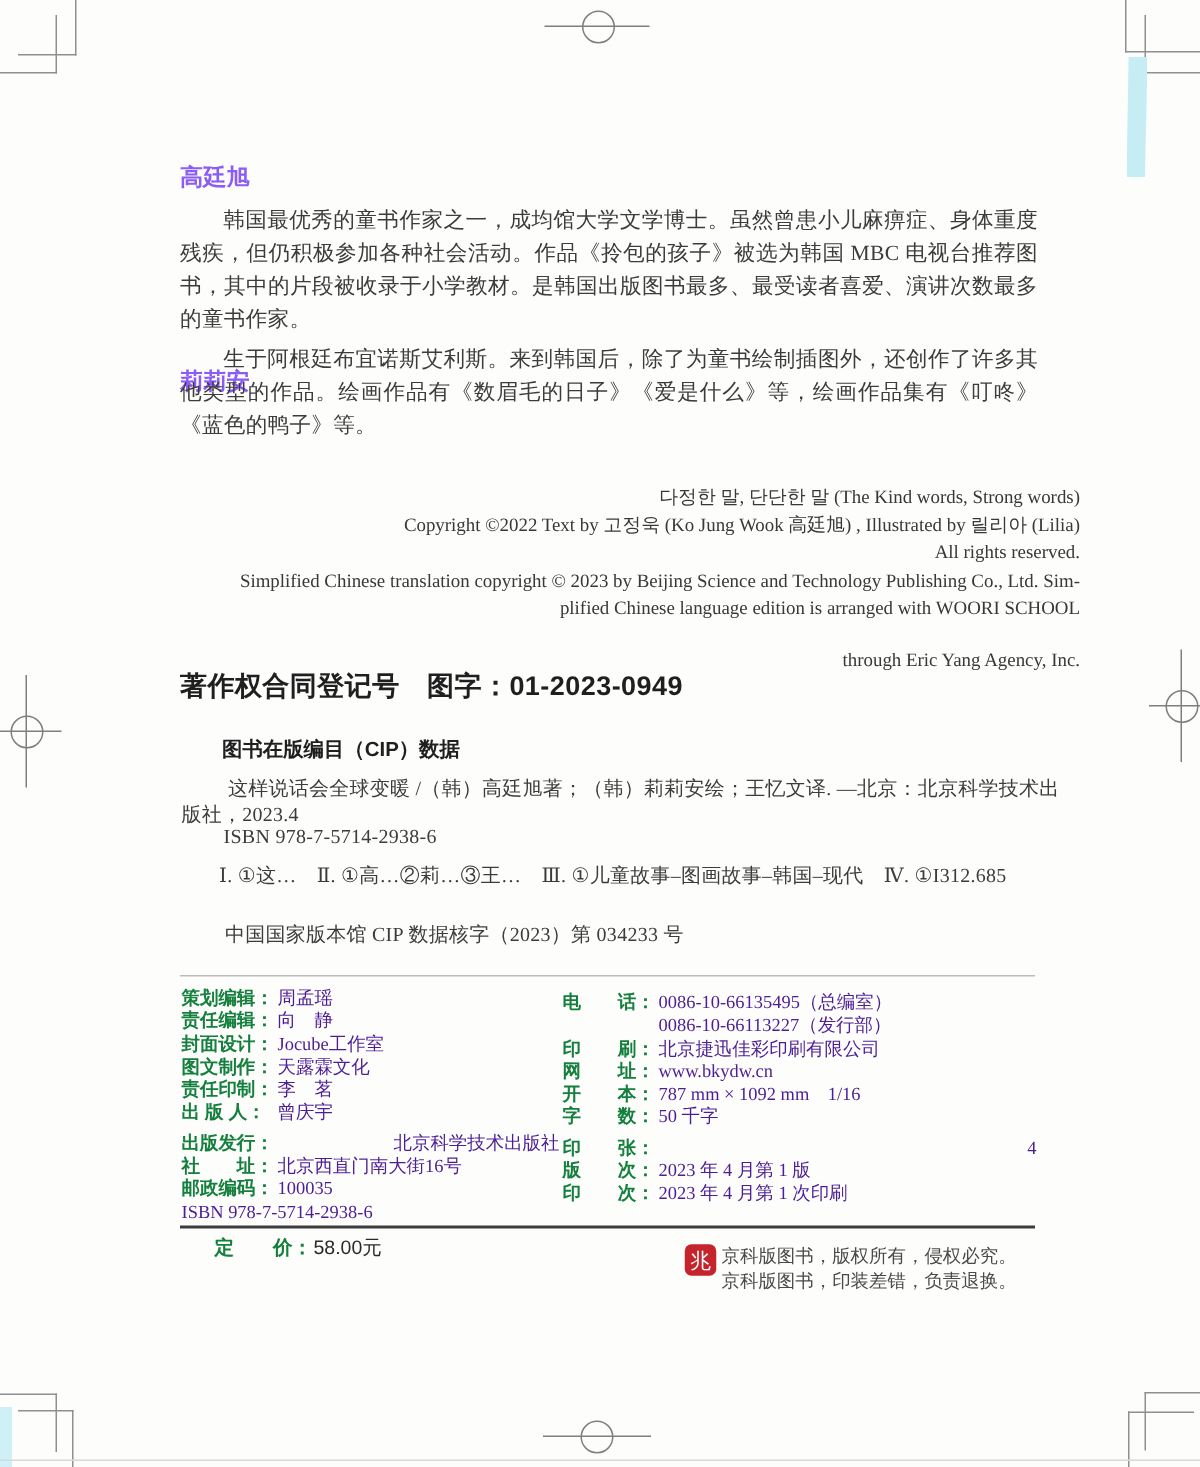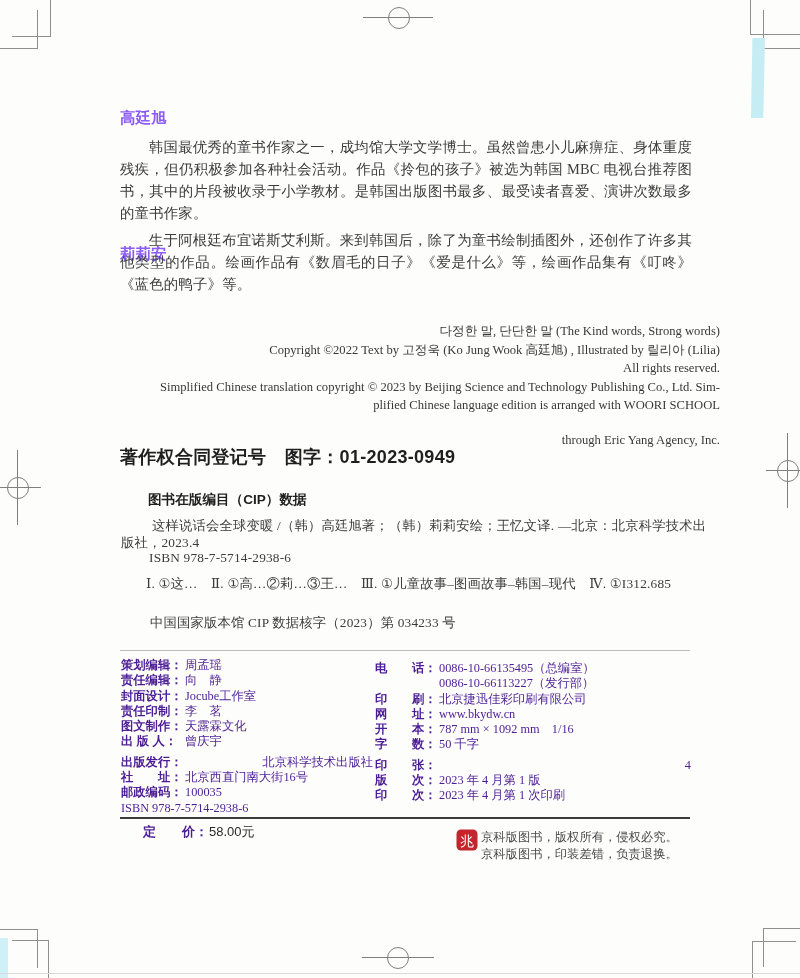--- a/index.html
+++ b/index.html
@@ -36,21 +36,21 @@
   
   .cip-head{left:148px;top:491px;font-weight:700;font-size:13.6px;color:#1f1f1f;}
   .cip-line{font-size:13.3px;color:#3c3c3c;white-space:nowrap;letter-spacing:.2px;}
 
   
   .rule-thin{left:120px;top:650px;width:570px;height:1px;background:#bdbdbd;position:absolute;}
   .rule-dark{left:120px;top:817px;width:570px;height:2px;background:#3c3c3c;position:absolute;}
   .col{position:absolute;}
   .crow{display:flex;height:15.3px;line-height:15.3px;font-size:12.3px;white-space:nowrap;}
   .crow.gap{margin-top:5px;justify-content:space-between;}
-  .lbl{font-family:"Liberation Sans","DejaVu Sans",sans-serif;font-weight:700;color:#4c1d95;width:64px;flex:0 0 auto;}
+  .lbl{font-family:"Liberation Sans","DejaVu Sans",sans-serif;font-weight:700;color:#15803d;width:64px;flex:0 0 auto;}
   .val{color:#4c1d95;}
 
   .price{left:121px;top:823px;font-size:13px;margin-left:22px;}
   .price .lbl{width:66px;display:inline-block;}
   .price .val{font-family:"Liberation Sans","DejaVu Sans",sans-serif;color:#2a2a2a;}
 
   
   .notice{left:456px;top:829px;display:flex;align-items:flex-start;}
   .notice-text{margin-left:3px;font-size:12.3px;line-height:17px;color:#4a4a4a;white-space:nowrap;}
 </style>
@@ -123,26 +123,26 @@
       </div>
     <div class="crow">
         <span class="lbl">责任编辑：</span>
         <span class="val">向　静</span>
       </div>
     <div class="crow">
         <span class="lbl">封面设计：</span>
         <span class="val">Jocube工作室</span>
       </div>
     <div class="crow">
+        <span class="lbl">图文制作：</span>
+        <span class="val">天露霖文化</span>
+      </div>
+    <div class="crow">
         <span class="lbl">责任印制：</span>
         <span class="val">李　茗</span>
-      </div>
-    <div class="crow">
-        <span class="lbl">图文制作：</span>
-        <span class="val">天露霖文化</span>
       </div>
     <div class="crow">
         <span class="lbl">出 版 人：</span>
         <span class="val">曾庆宇</span>
       </div>
     <div class="crow gap">
         <span class="lbl">出版发行：</span>
         <span class="val">北京科学技术出版社</span>
       </div>
     <div class="crow">

